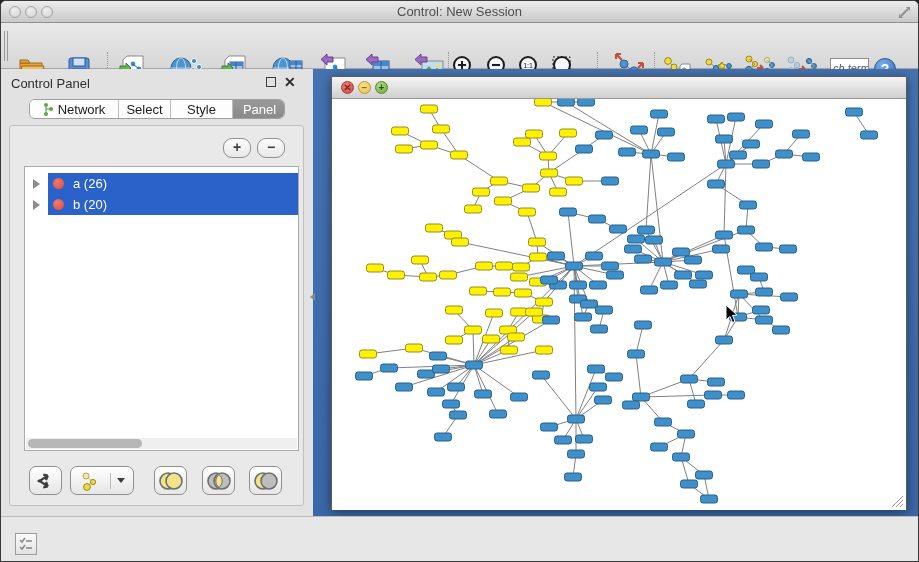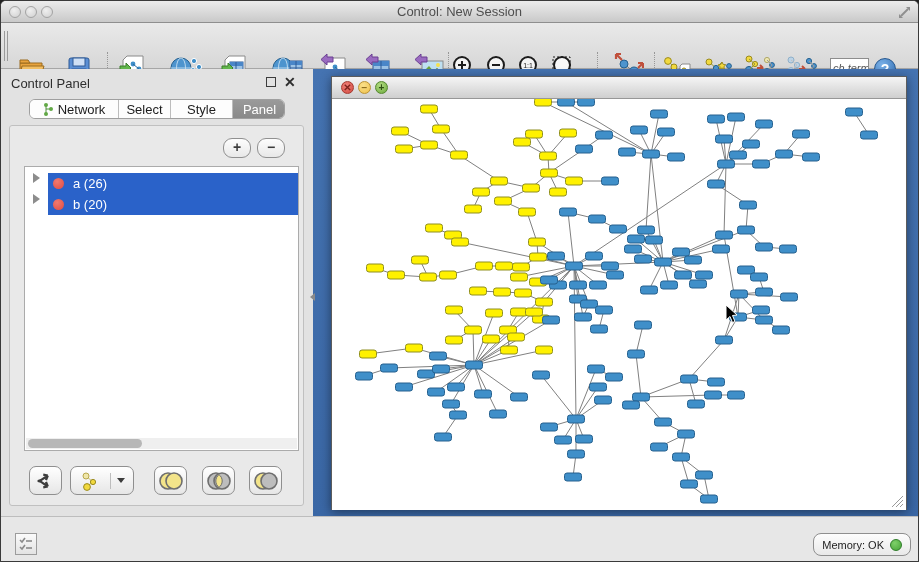--- a/index.html
+++ b/index.html
@@ -33,21 +33,21 @@
     border:1px solid #9f9f9f;border-radius:6px;overflow:hidden;background:#fff;}
   .tab{flex:0 0 auto;display:flex;align-items:center;justify-content:center;font-size:13px;color:#1c1c1c;
     border-right:1px solid #bdbdbd;background:#fdfdfd;gap:4px;}
   .tab:last-child{border-right:none;}
   .tab.sel{background:linear-gradient(#9a9a9a,#8a8a8a);color:#fff;}
   .inner{position:absolute;left:8px;top:56px;width:295px;height:381px;background:#E9E9E9;
     border:1px solid #c0c0c0;border-radius:3px;}
   .pmbtn{position:absolute;top:12px;width:28px;height:20px;background:linear-gradient(#fdfdfd,#e8e8e8);
     border:1px solid #909090;border-radius:9px;text-align:center;font-weight:bold;font-size:14px;color:#3c3c3c;line-height:17px;}
   .setlist{position:absolute;left:14px;top:40px;width:275px;height:285px;background:#fff;border:1px solid #ababab;}
-  .setrow{position:absolute;left:0;width:100%;height:21px;display:flex;align-items:flex-start;}
+  .setrow{position:absolute;left:0;width:100%;height:21px;display:flex;align-items:center;}
   .expander{width:0;height:0;border-left:7px solid #8d8d8d;border-top:5px solid transparent;border-bottom:5px solid transparent;margin:0 8px 0 8px;}
   .rowsel{flex:1;height:21px;background:#2A62C9;display:flex;align-items:center;color:#fff;font-size:13px;}
   .reddot{width:11px;height:11px;border-radius:50%;background:radial-gradient(circle at 38% 32%,#f07a70,#e04a40);margin:0 9px 0 5px;}
   .hscroll{position:absolute;left:1px;bottom:1px;width:271px;height:11px;background:#efefef;}
   .hthumb{position:absolute;left:2px;top:1px;width:114px;height:9px;background:#b7b7b7;border-radius:5px;}
   .setbtns{position:absolute;left:0;top:340px;width:100%;height:30px;}
   .sbtn{position:absolute;height:29px;background:linear-gradient(#ffffff,#e6e6e6);border:1px solid #8f8f8f;
     border-radius:7px;display:flex;align-items:center;justify-content:center;}
   
   .statusbar{position:absolute;left:0;top:515px;width:100%;height:47px;background:#E7E7E7;border-top:1px solid #bdbdbd;}
@@ -757,19 +757,15 @@
 
   <div class="statusbar">
     <div class="taskbtn">
       <svg width="16" height="16" viewBox="0 0 16 16">
         <path d="M2 4 L4 6 L7 2" stroke="#8a8a8a" stroke-width="1.6" fill="none"></path>
         <line x1="8" y1="5" x2="14" y2="5" stroke="#8a8a8a" stroke-width="1.6"></line>
         <path d="M2 11 L4 13 L7 9" stroke="#8a8a8a" stroke-width="1.6" fill="none"></path>
         <line x1="8" y1="12" x2="14" y2="12" stroke="#8a8a8a" stroke-width="1.6"></line>
       </svg>
     </div>
-    <div class="membtn">
-      <span>Memory: OK</span>
-      <span class="memdot"></span>
-    </div>
   </div>
 
 </div>
 
 </body></html>

